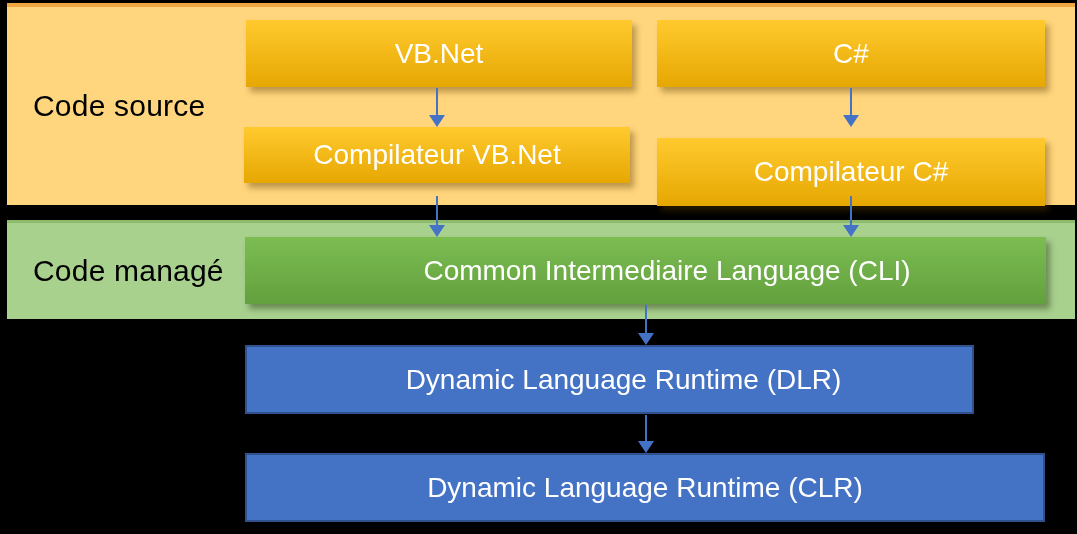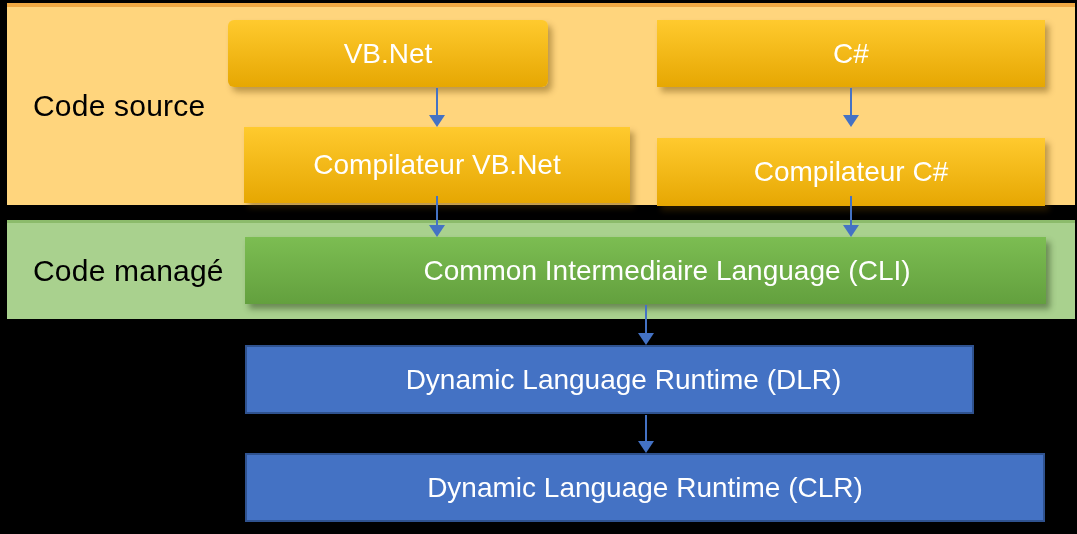--- a/index.html
+++ b/index.html
@@ -65,23 +65,23 @@
   }
   .node-green {
     background: linear-gradient(180deg, var(--node-green-top) 0%, var(--node-green-bottom) 100%);
     box-shadow: 4px 5px 6px rgba(30, 50, 15, 0.45);
     padding-left: 43px;
   }
   .node-blue {
     background: var(--node-blue);
     border: 2px solid var(--node-blue-border);
   }
-  #node-vbnet      { left: 228px; top: 20px;  width: 320px; height: 67px; border-radius: 6px; }
+  #node-vbnet      { left: 246px; top: 20px;  width: 386px; height: 67px; }
   #node-csharp     { left: 657px; top: 20px;  width: 388px; height: 67px; }
-  #node-comp-vb    { left: 244px; top: 127px; width: 386px; height: 76px; text-align: right; }
+  #node-comp-vb    { left: 244px; top: 127px; width: 386px; height: 56px; text-align: right; }
   #node-comp-cs    { left: 657px; top: 138px; width: 388px; height: 68px; }
   #node-cli        { left: 245px; top: 237px; width: 801px; height: 67px; }
   #node-dlr        { left: 245px; top: 345px; width: 729px; height: 69px; padding-left: 28px; }
   #node-clr        { left: 245px; top: 453px; width: 800px; height: 69px; }
   .arrow {
     position: absolute;
     width: 16px;
     display: flex;
     flex-direction: column;
     align-items: center;

